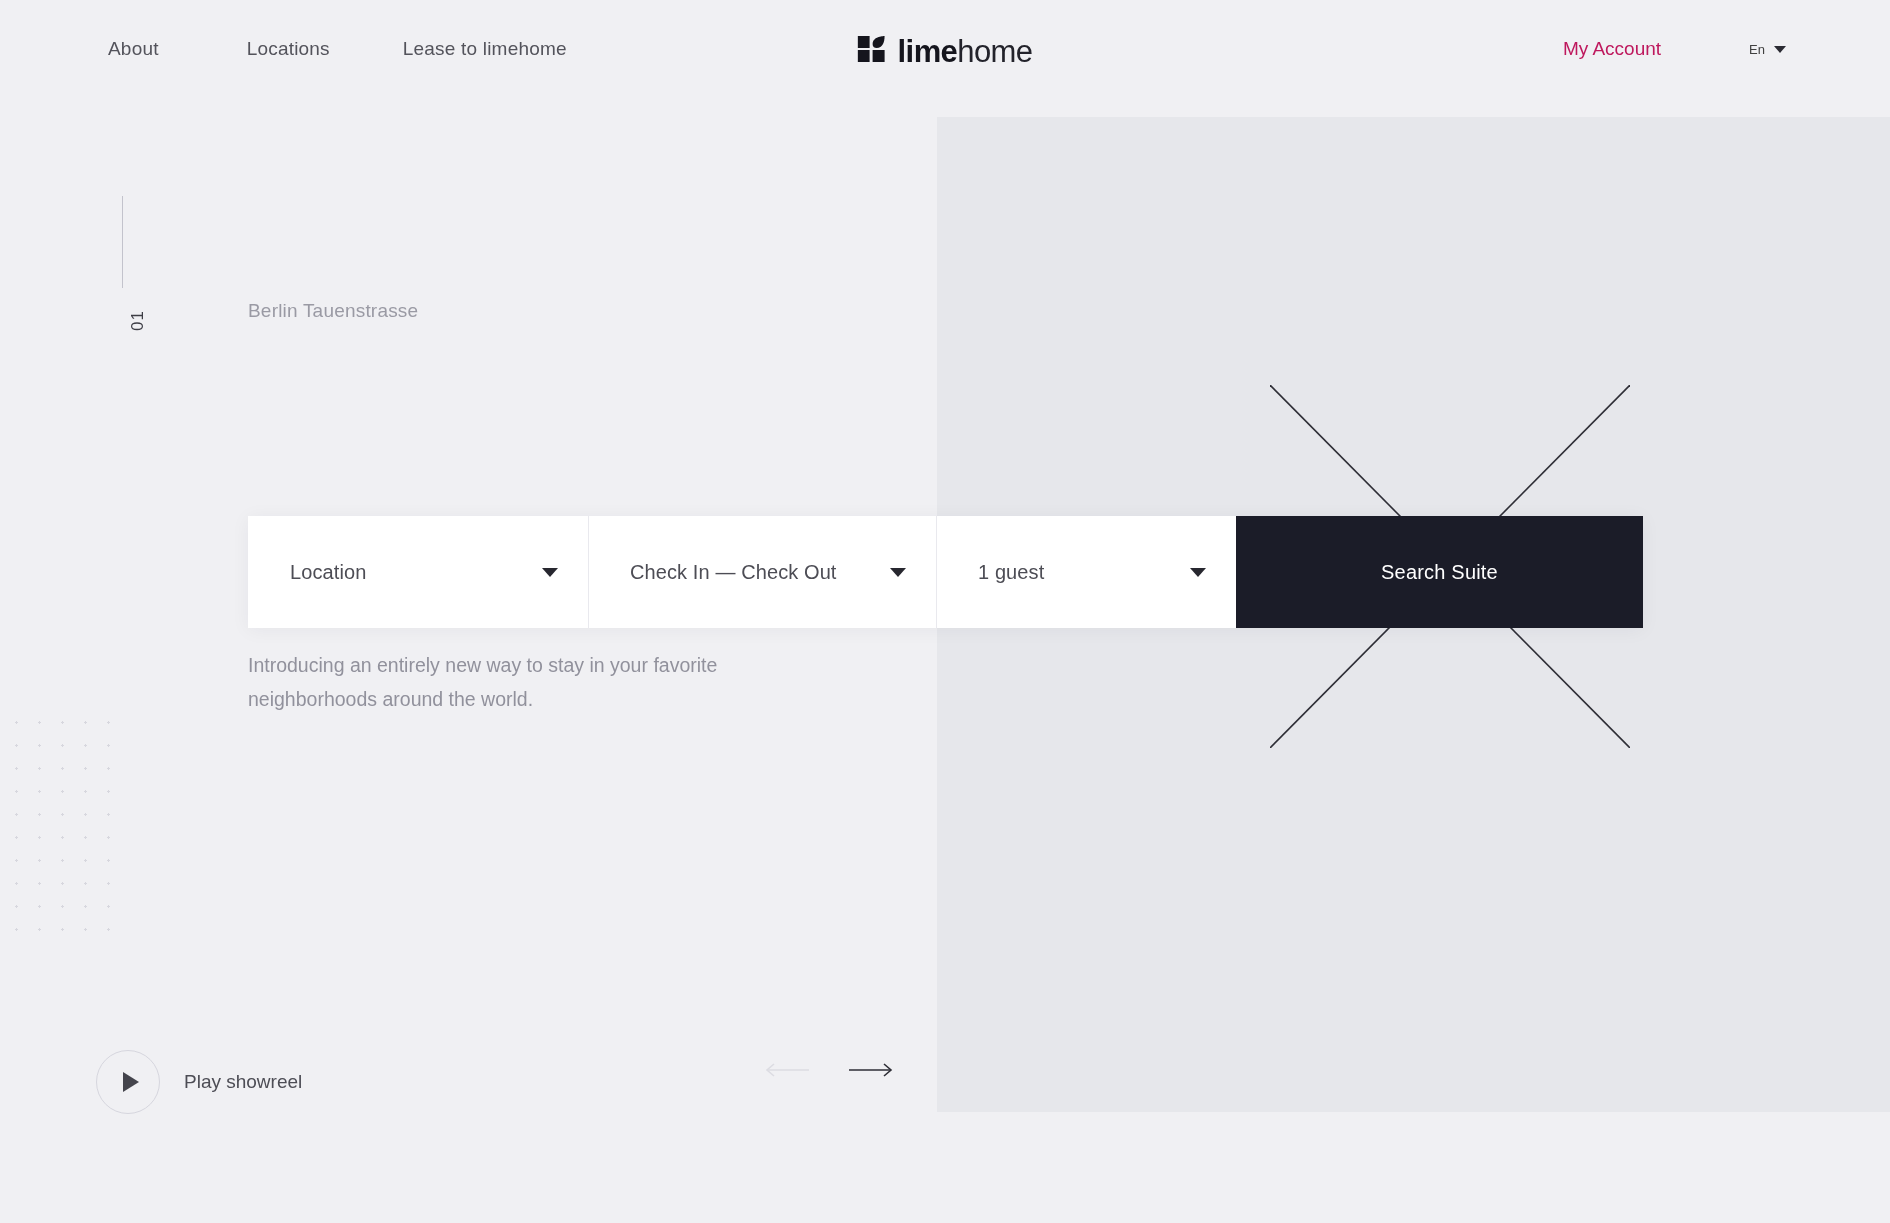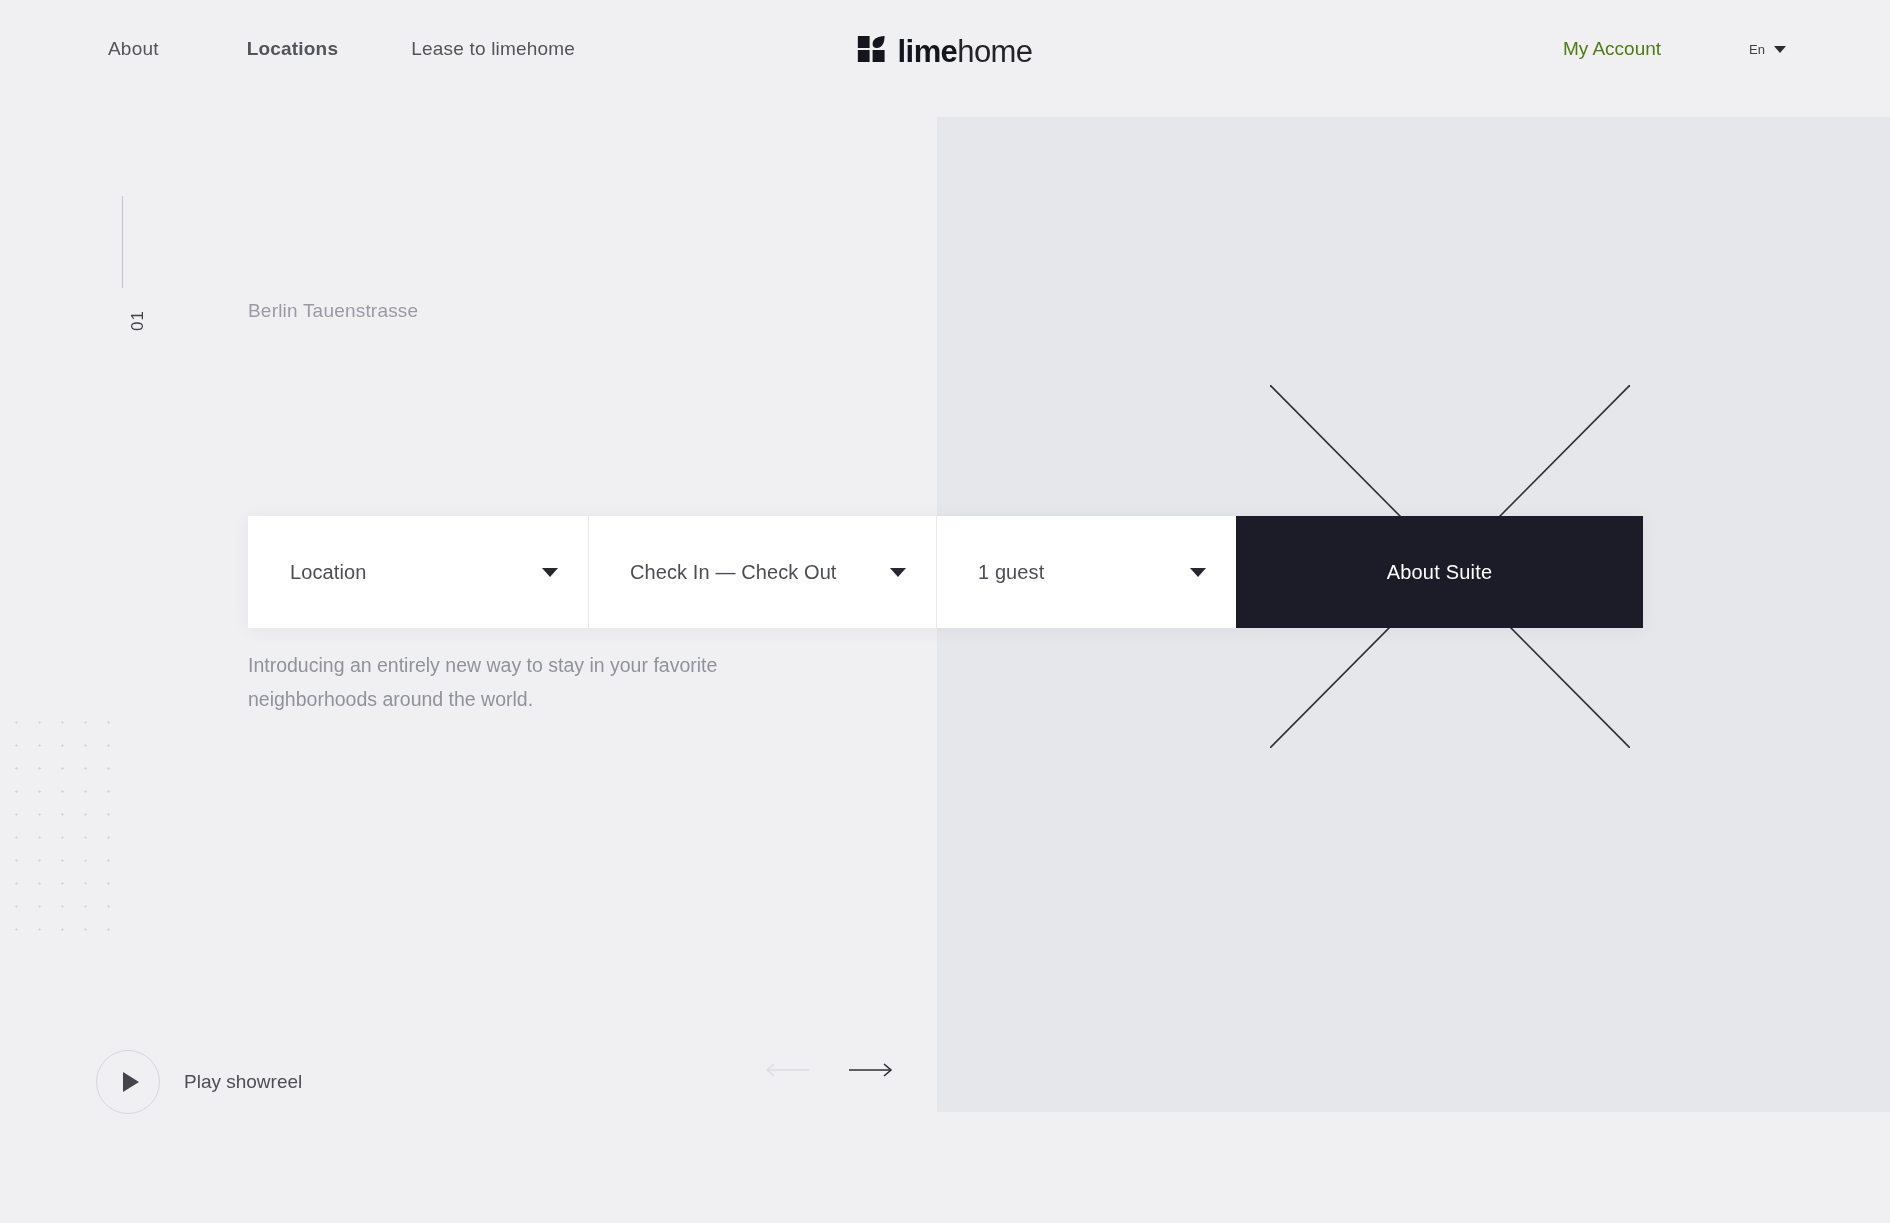--- a/index.html
+++ b/index.html
@@ -39,21 +39,21 @@
   }
   .nav-link {
     font-size: 19px;
     color: #53535b;
     letter-spacing: 0.2px;
     text-decoration: none;
     cursor: pointer;
     white-space: nowrap;
   }
   .nav-link:nth-child(1) { margin-right: 88px; }
-  .nav-link:nth-child(2) { margin-right: 73px; font-weight: bold; }
+  .nav-link:nth-child(2) { margin-right: 73px; }
 
   .brand {
     position: absolute;
     left: 50%;
     top: 34px;
     transform: translateX(-50%);
     display: flex;
     align-items: center;
     gap: 10px;
     cursor: pointer;
@@ -72,21 +72,21 @@
   .nav-right {
     position: absolute;
     right: 104px;
     top: 38px;
     display: flex;
     align-items: center;
     gap: 0;
   }
   .account-link {
     font-size: 19px;
-    color: #4d7c0f;
+    color: #be185d;
     text-decoration: none;
     cursor: pointer;
     margin-right: 88px;
     white-space: nowrap;
   }
   .lang {
     display: flex;
     align-items: center;
     gap: 9px;
     cursor: pointer;
@@ -368,21 +368,21 @@
   <div class="field field-dates">
     <span class="field-label">Check In — Check Out</span>
     <span class="field-caret"></span>
   </div>
 
   <div class="field field-guests">
     <span class="field-label">1 guest</span>
     <span class="field-caret"></span>
   </div>
 
-  <button class="search-btn">About Suite</button>
+  <button class="search-btn">Search Suite</button>
 
 </div>
 
 <p class="intro">Introducing an entirely new way to stay in your favorite neighborhoods around the world.</p>
 
 <div class="showreel">
   <span class="play-circle">
     <span class="play-tri"></span>
   </span>
   <span class="showreel-label">Play showreel</span>

